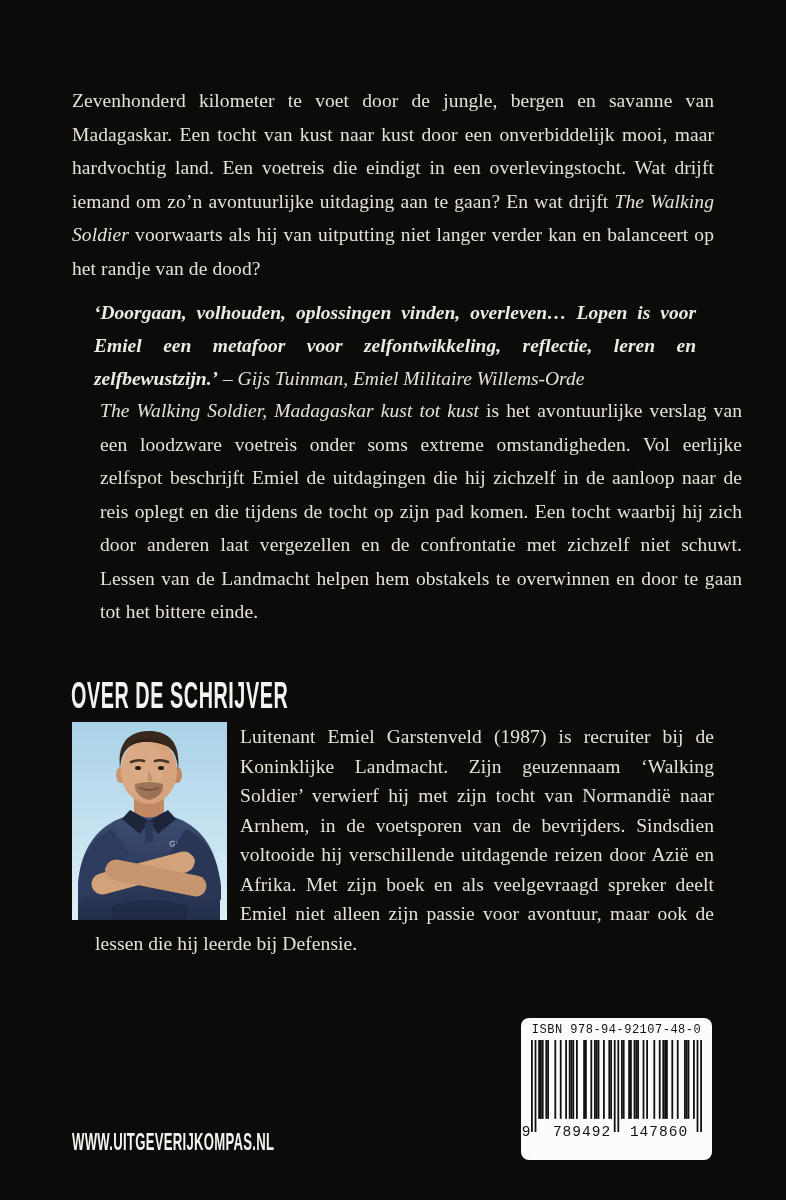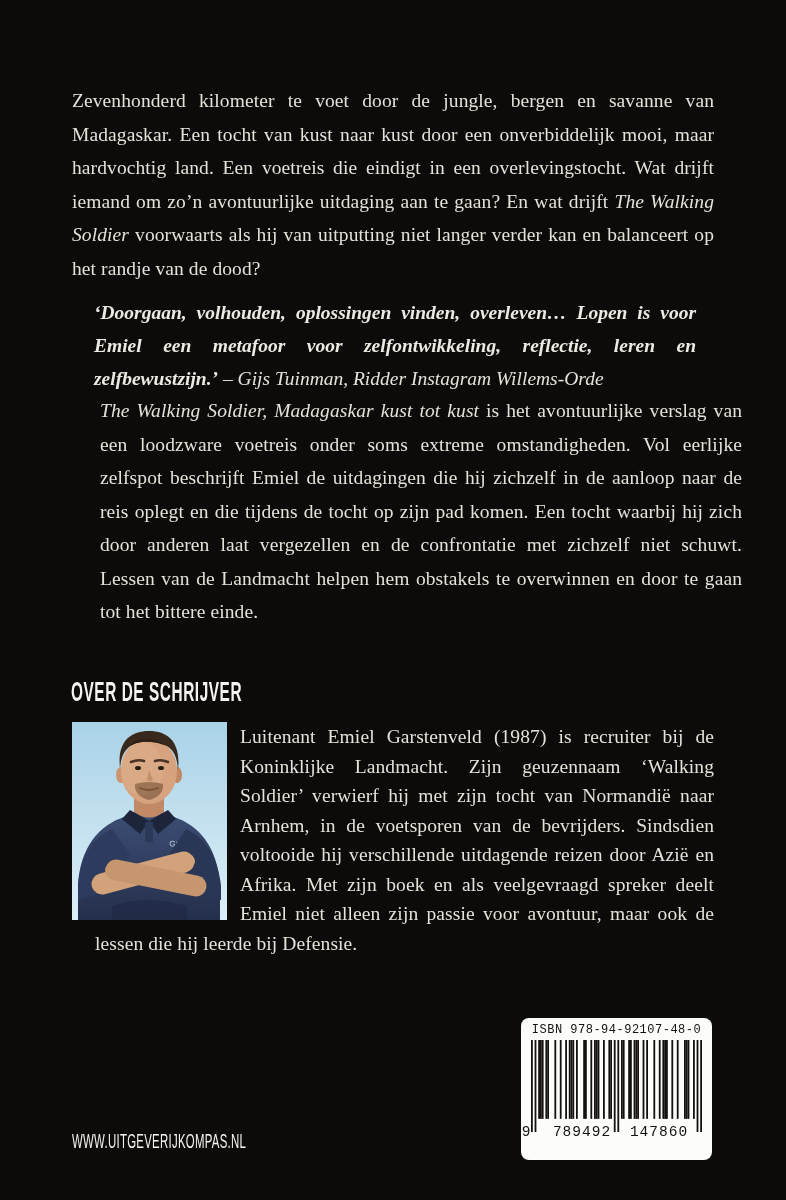--- a/index.html
+++ b/index.html
@@ -23,21 +23,21 @@
   .descr{top:394px;margin-left:28px;}
   .quote{
     position:absolute; left:94px; top:296px; width:602px;
     font-size:19.5px; line-height:33px; text-align:justify;
   }
   .run-italic{font-style:italic;}
   .run-bold-italic{font-style:italic; font-weight:bold; color:#edeae3;}
   .heading{
     position:absolute; left:71px; top:678px;
     font-family:"Liberation Sans","DejaVu Sans",sans-serif;
-    font-weight:bold; font-size:28px; line-height:1; color:var(--heading-text);
+    font-weight:bold; font-size:36px; line-height:1; color:var(--heading-text);
     white-space:nowrap;
   }
   .condensed{display:inline-block; transform:scaleX(0.55); transform-origin:0 50%; letter-spacing:1px;}
   .about{
     position:absolute; left:72px; top:722px; width:642px;
   }
   .photo-frame{
     float:left; width:155px; height:198px; margin-right:13px;
     background:#9cc8e0; overflow:hidden;
   }
@@ -65,33 +65,33 @@
     font-family:"Liberation Mono","DejaVu Sans Mono",monospace;
     font-size:14.5px; color:#15130f;
   }
   .bd{position:absolute; text-align:center; top:0;}
   .bd-first{left:0; width:10px;}
   .bd-g1{left:17px; width:72px; letter-spacing:1px;margin-left:8px;}
   .bd-g2{left:101px; width:74px; letter-spacing:1px;}
   .website{
     position:absolute; left:72px; top:1131px;
     font-family:"Liberation Sans","DejaVu Sans",sans-serif;
-    font-weight:normal; font-size:20px; line-height:1; color:var(--heading-text);
+    font-weight:bold; font-size:23px; line-height:1; color:var(--heading-text);
     white-space:nowrap;
   }
   .website .condensed{transform:scaleX(0.57); letter-spacing:0.5px;}
 </style>
 </head>
 <body>
 
 <div class="cover">
 
   <p class="serif-par intro"><span>Zevenhonderd kilometer te voet door de jungle, bergen en savanne van Madagaskar. Een tocht van kust naar kust door een onverbiddelijk mooi, maar hardvochtig land. Een voetreis die eindigt in een overlevingstocht. Wat drijft iemand om zo’n avontuurlijke uitdaging aan te gaan? En wat drijft </span><span class="run-italic">The Walking Soldier</span><span> voorwaarts als hij van uitputting niet langer verder kan en balanceert op het randje van de dood?</span></p>
 
-  <p class="quote"><span class="run-bold-italic">‘Doorgaan, volhouden, oplossingen vinden, overleven… Lopen is voor Emiel een metafoor voor zelfontwikkeling, reflectie, leren en zelfbewustzijn.’</span><span class="run-italic"> – Gijs Tuinman, Ridder Instagram Willems-Orde</span></p>
+  <p class="quote"><span class="run-bold-italic">‘Doorgaan, volhouden, oplossingen vinden, overleven… Lopen is voor Emiel een metafoor voor zelfontwikkeling, reflectie, leren en zelfbewustzijn.’</span><span class="run-italic"> – Gijs Tuinman, Emiel Militaire Willems-Orde</span></p>
 
   <p class="serif-par descr"><span class="run-italic">The Walking Soldier, Madagaskar kust tot kust</span><span> is het avontuurlijke verslag van een loodzware voetreis onder soms extreme omstandigheden. Vol eerlijke zelfspot beschrijft Emiel de uitdagingen die hij zichzelf in de aanloop naar de reis oplegt en die tijdens de tocht op zijn pad komen. Een tocht waarbij hij zich door anderen laat vergezellen en de confrontatie met zichzelf niet schuwt. Lessen van de Landmacht helpen hem obstakels te overwinnen en door te gaan tot het bittere einde.</span></p>
 
   <h2 class="heading"><span class="condensed">OVER DE SCHRIJVER</span></h2>
 
   <div class="about">
     <div class="photo-frame">
       <svg viewBox="0 0 155 198" aria-hidden="true">
         <defs>
           <linearGradient id="sky" x1="0" y1="0" x2="0" y2="1">

